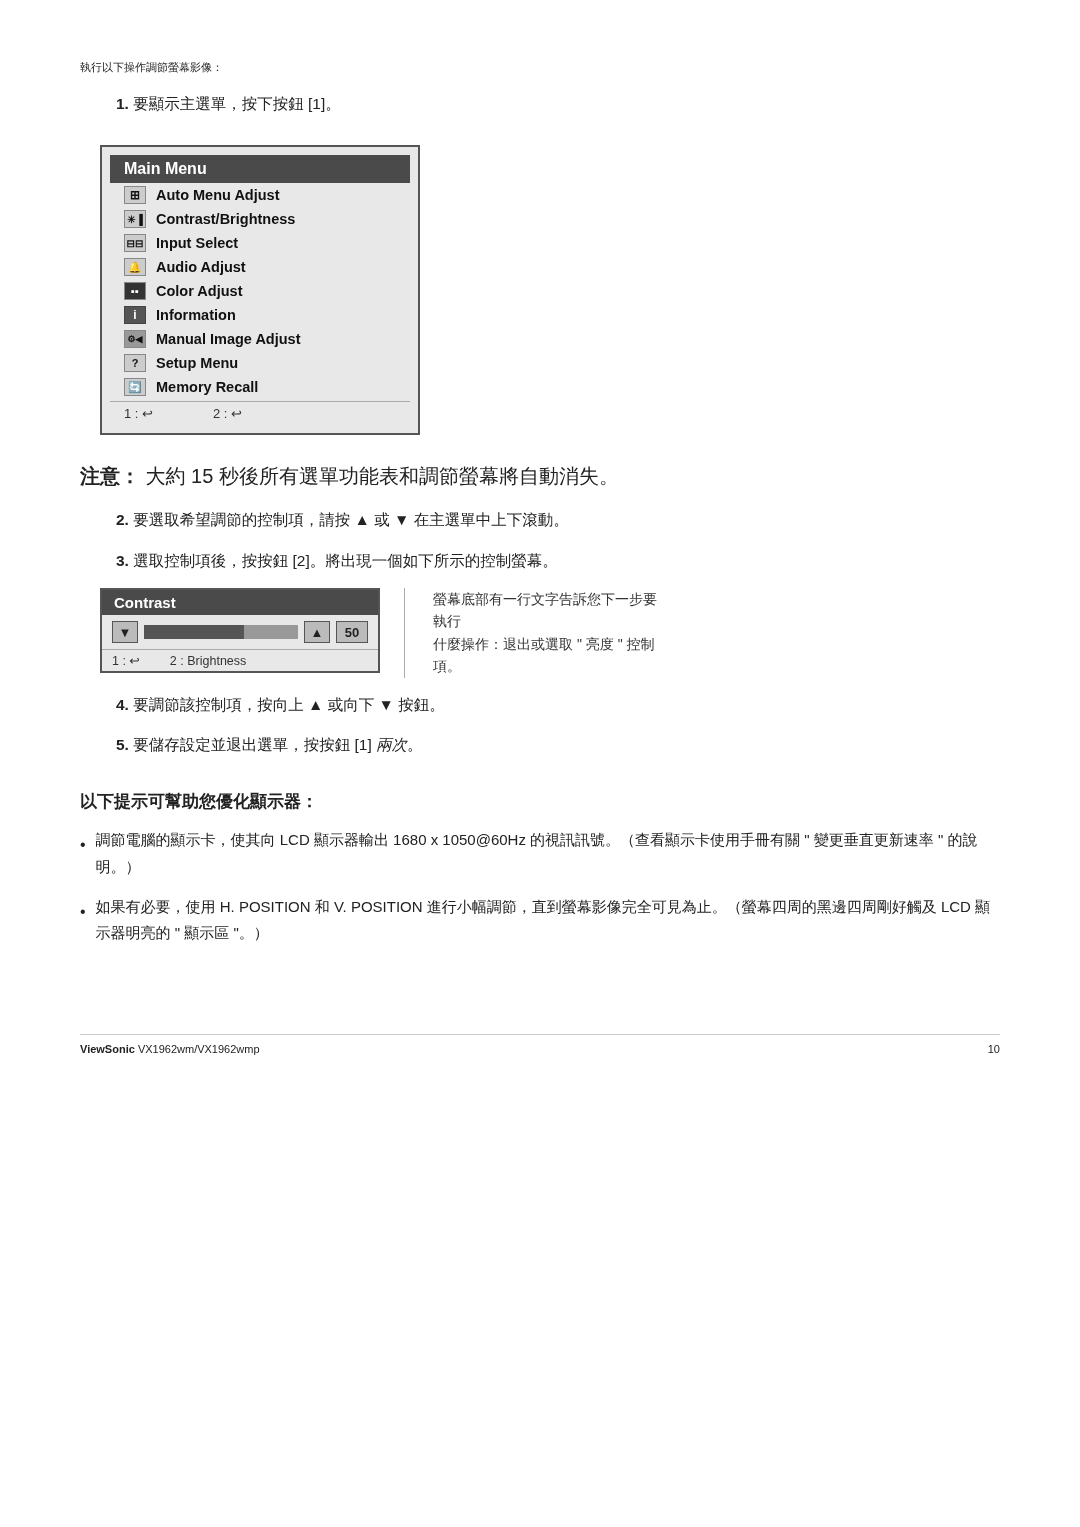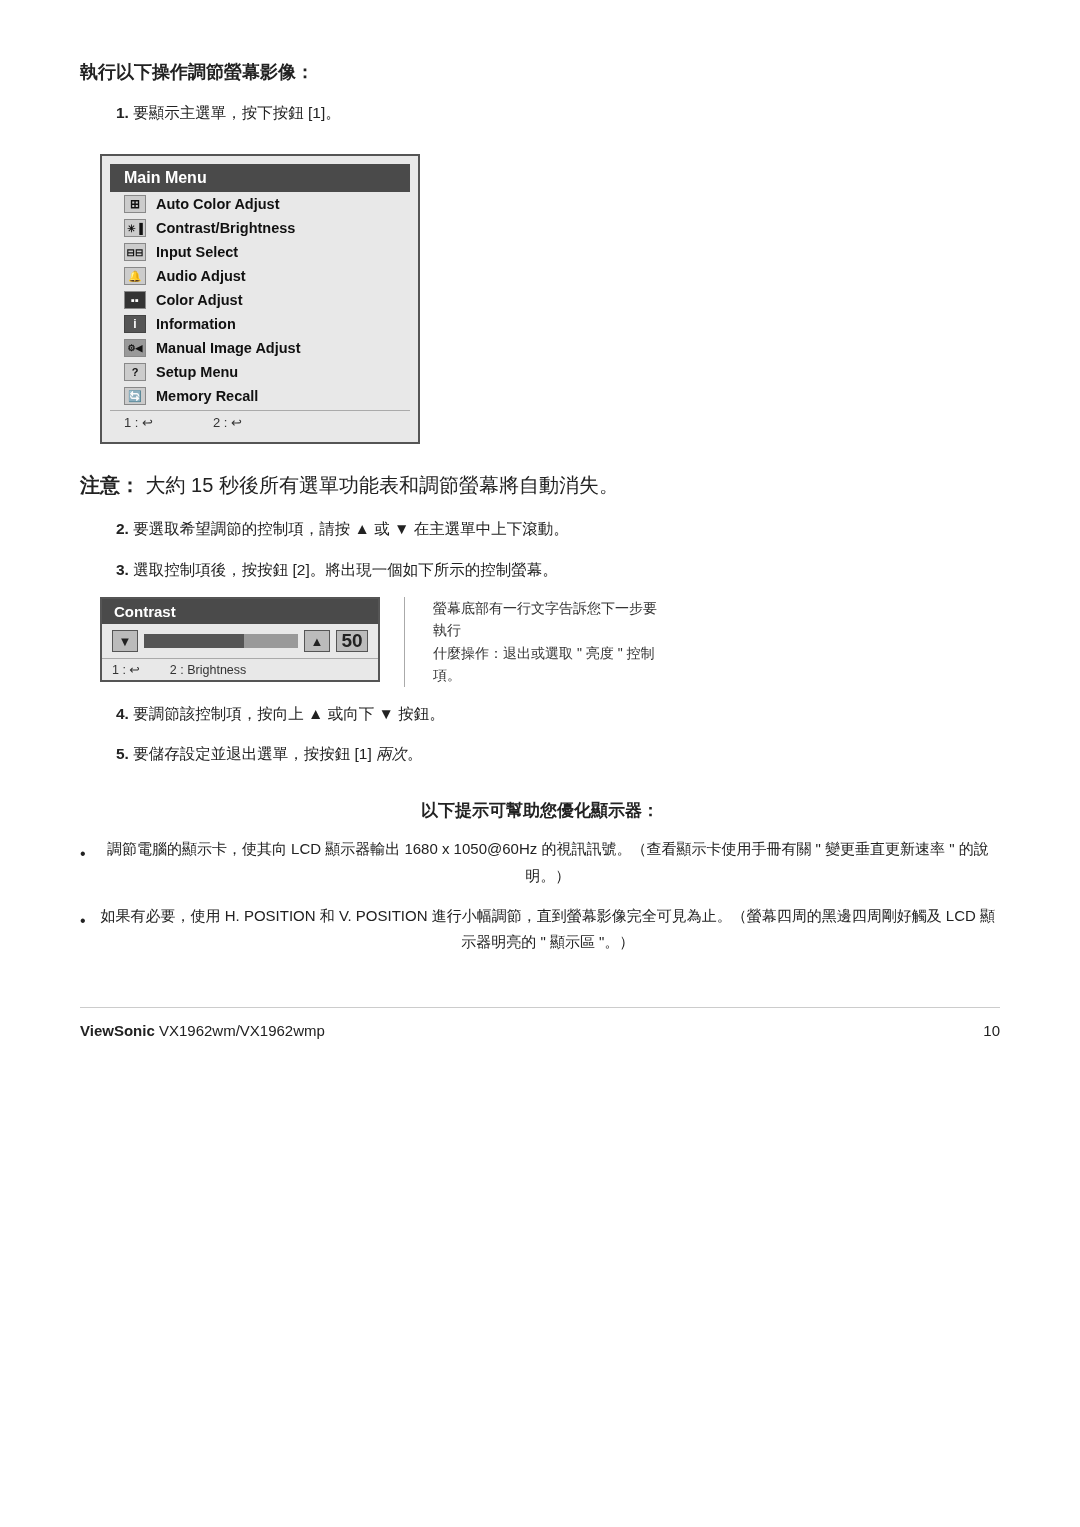--- a/index.html
+++ b/index.html
@@ -7,22 +7,22 @@
       background: #fff;
       font-family: Arial, "Microsoft JhengHei", "微軟正黑體", sans-serif;
       font-size: 16px;
       color: #222;
       width: 1080px;
       min-height: 1527px;
       padding: 60px 80px 60px 80px;
     }
 
     .section-heading {
-      font-size: 18px;
-      font-weight: bold;
+      font-size: 11px;
+      font-weight: normal;
       margin-bottom: 16px;
     }
 
     .step {
       margin-bottom: 14px;
       line-height: 1.7;
       font-size: 15.5px;
       margin-left: 36px;
     }
 
@@ -145,21 +145,21 @@
       width: 65%;
     }
     .contrast-value {
       border: 1px solid #555;
       background: #bbb;
       width: 32px;
       height: 22px;
       display: flex;
       align-items: center;
       justify-content: center;
-      font-size: 19px;
+      font-size: 13px;
       font-weight: bold;
     }
     .contrast-footer {
       display: flex;
       padding: 3px 10px;
       font-size: 12.5px;
       color: #333;
       gap: 30px;
       border-top: 1px solid #aaa;
       align-items: center;
@@ -168,21 +168,20 @@
       font-size: 14px;
       line-height: 1.6;
       color: #333;
       max-width: 260px;
       border-left: 1px solid #aaa;
       padding-left: 28px;
     }
 
     .bullet-section {
       margin-top: 32px;
-      text-align: center;
     }
     .bullet-heading {
       font-size: 17px;
       font-weight: bold;
       margin-bottom: 14px;
     }
     .bullet-item {
       display: flex;
       align-items: flex-start;
       gap: 10px;
@@ -193,24 +192,24 @@
     .bullet-dot {
       flex-shrink: 0;
       margin-top: 4px;
       font-size: 16px;
     }
 
     .footer-line {
       display: flex;
       justify-content: space-between;
       align-items: center;
-      margin-top: 52px;
+      margin-top: 88px;
       border-top: 1px solid #ccc;
-      padding-top: 14px;
-      font-size: 15px;
+      padding-top: 8px;
+      font-size: 11px;
     }
   </style>
 </head>
 <body>
 
 
 
 
 <div class="section-heading">執行以下操作調節螢幕影像：</div>
 
@@ -220,21 +219,21 @@
   <span>要顯示主選單，按下按鈕 [1]。</span>
 </div>
 
 
 <div class="menu-box">
   <div class="menu-title">Main Menu</div>
 
   
   <div class="menu-item">
     <span class="menu-icon">⊞</span>
-    <span>Auto Color Adjust</span>
+    <span>Auto Menu Adjust</span>
   </div>
   
   <div class="menu-item">
     <span class="menu-icon" style="font-size:10px;">✳▐</span>
     <span>Contrast/Brightness</span>
   </div>
   
   <div class="menu-item">
     <span class="menu-icon" style="font-size:10px;">⊟⊟</span>
     <span>Input Select</span>

